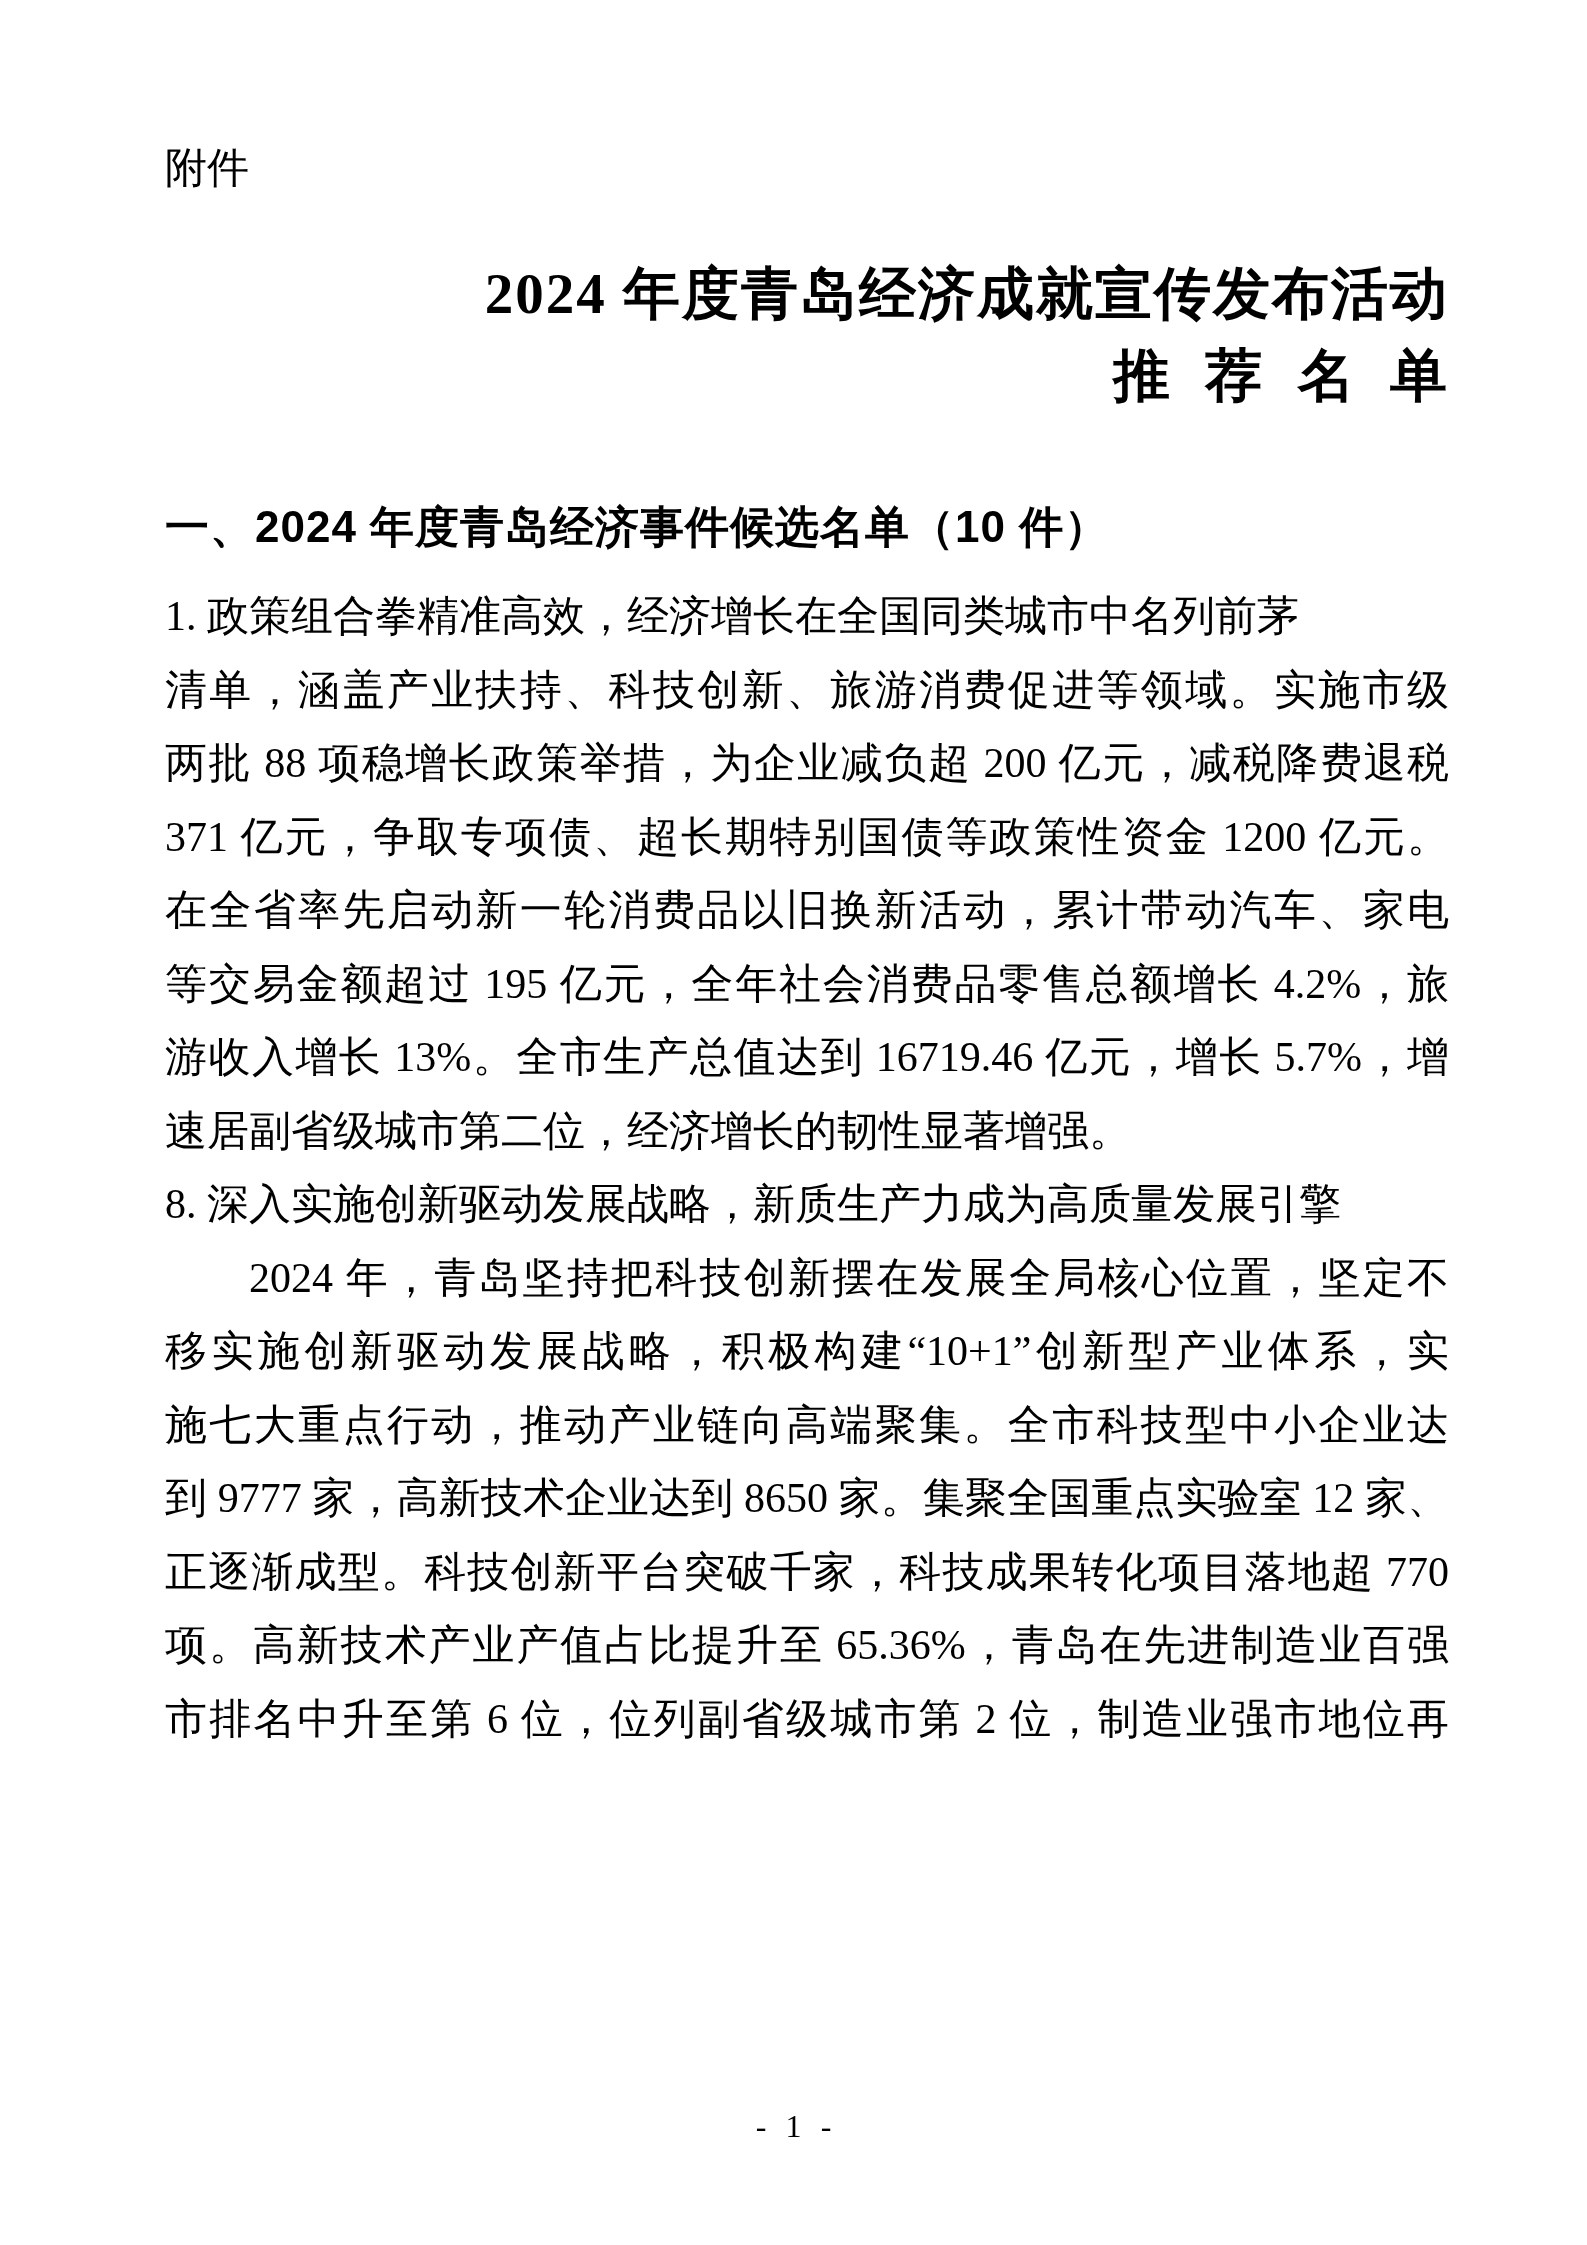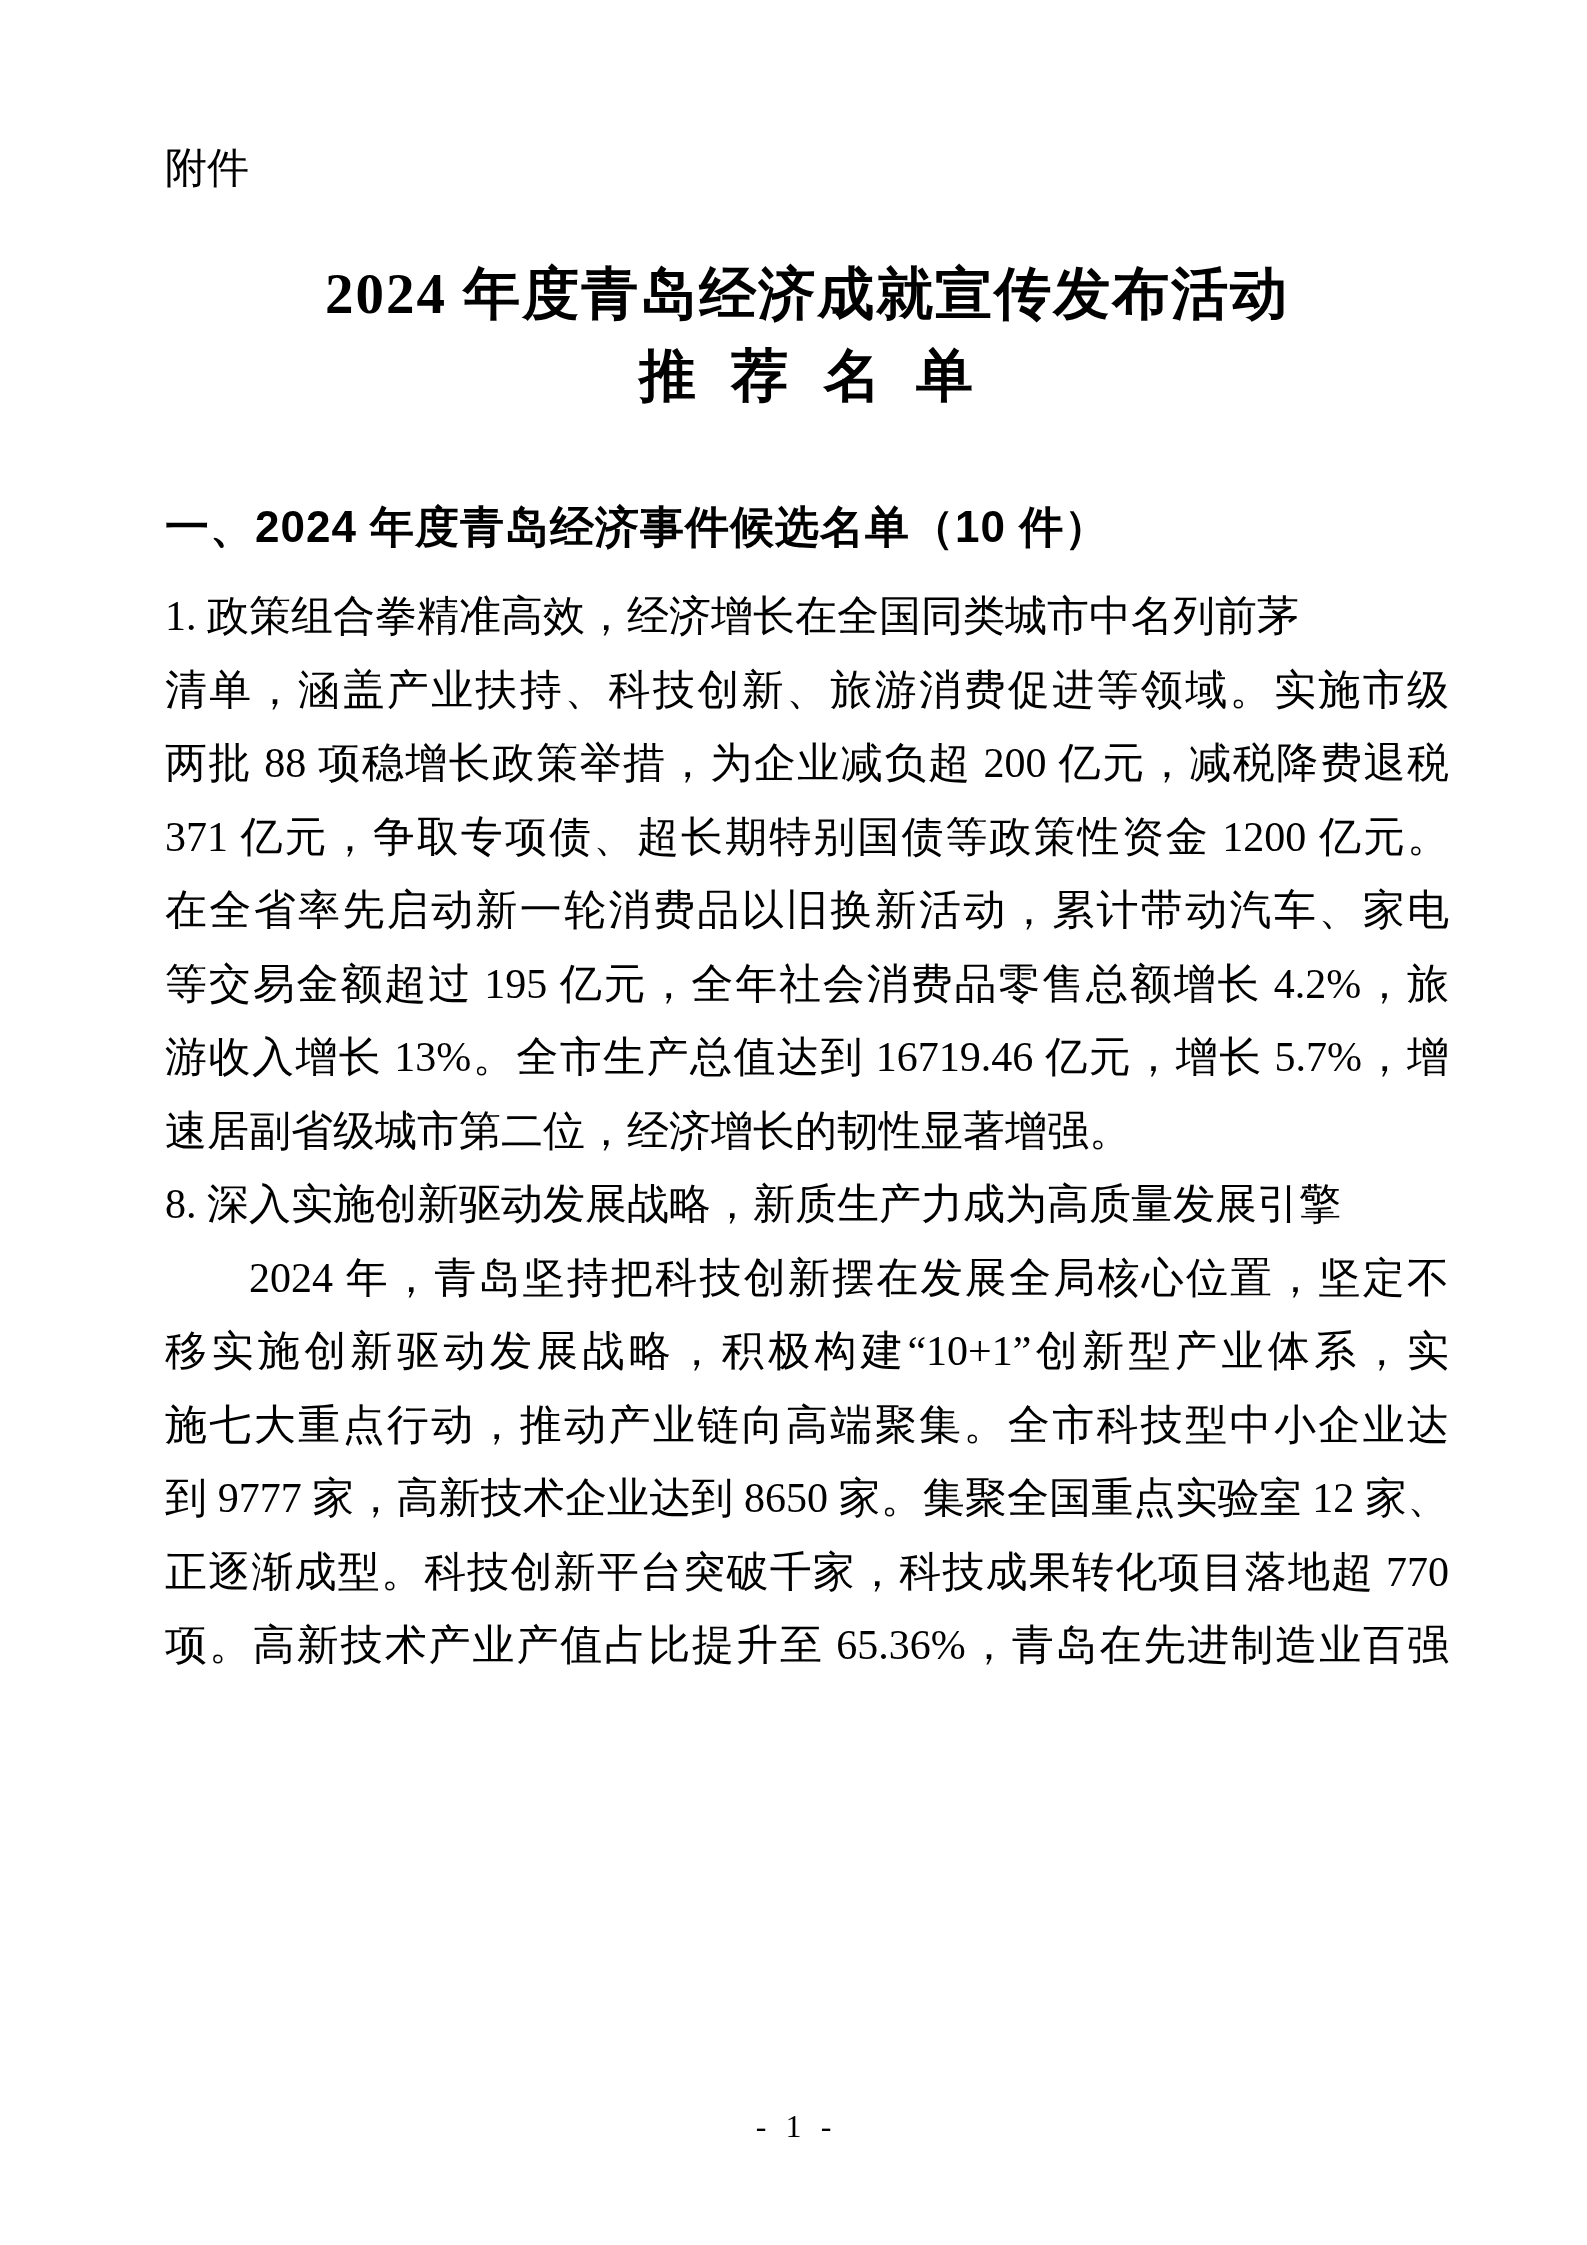--- a/index.html
+++ b/index.html
@@ -15,21 +15,21 @@
   .content {
     padding: 143px 138px 0 165px;
   }
   .attachment-label {
     font-family: "Liberation Sans", "DejaVu Sans", sans-serif;
     font-size: 42px;
     line-height: 1.2;
   }
   .doc-title {
     margin-top: 60px;
-    text-align: center;
+    text-align: right;
     font-weight: 700;
     font-size: 57px;
     line-height: 82px;
     letter-spacing: 2px;
     font-family: "Liberation Serif", "DejaVu Serif", serif;
   }
   .title-line-2 { word-spacing: 0.3em; }
   .section-heading {
     margin-top: 84px;
     font-family: "Liberation Sans", "DejaVu Sans", sans-serif;
@@ -86,17 +86,18 @@
         <div class="body-line">等交易金额超过 195 亿元，全年社会消费品零售总额增长 4.2%，旅</div>
         <div class="body-line">游收入增长 13%。全市生产总值达到 16719.46 亿元，增长 5.7%，增</div>
         <div class="body-line last-line">速居副省级城市第二位，经济增长的韧性显著增强。</div>
         <div class="item-heading">8. 深入实施创新驱动发展战略，新质生产力成为高质量发展引擎</div>
         <div class="body-line first-line">2024 年，青岛坚持把科技创新摆在发展全局核心位置，坚定不</div>
         <div class="body-line">移实施创新驱动发展战略，积极构建“10+1”创新型产业体系，实</div>
         <div class="body-line">施七大重点行动，推动产业链向高端聚集。全市科技型中小企业达</div>
         <div class="body-line">到 9777 家，高新技术企业达到 8650 家。集聚全国重点实验室 12 家、</div>
         <div class="body-line">正逐渐成型。科技创新平台突破千家，科技成果转化项目落地超 770</div>
         <div class="body-line">项。高新技术产业产值占比提升至 65.36%，青岛在先进制造业百强</div>
+        <div class="body-line">市排名中升至第 6 位，位列副省级城市第 2 位，制造业强市地位再</div>
       </div>
   </div>
 
   <div class="page-footer">- 1 -</div>
 </div>
 
 </body></html>

